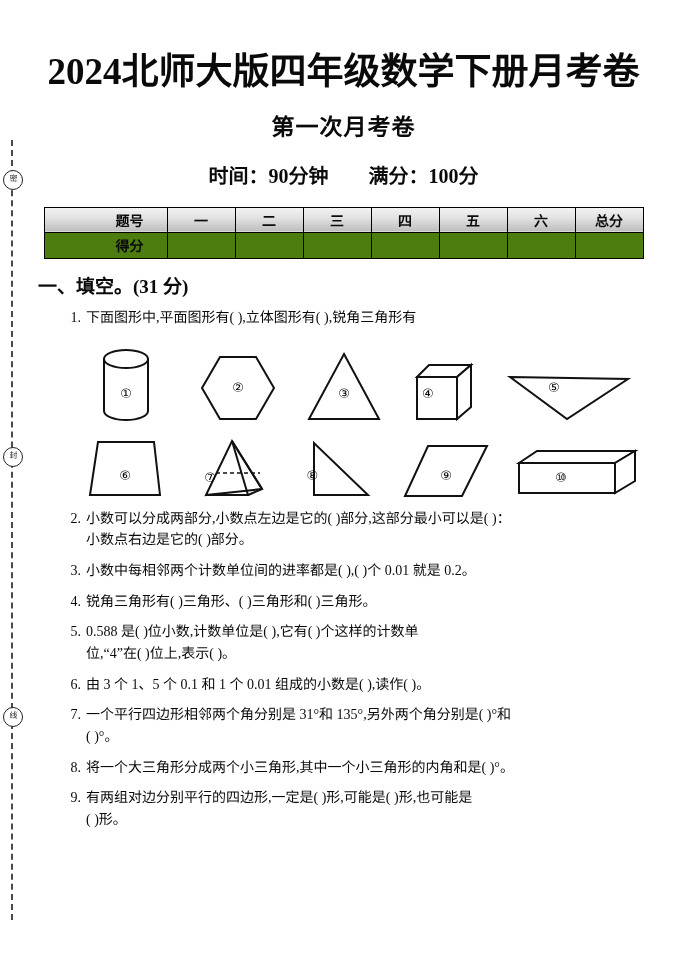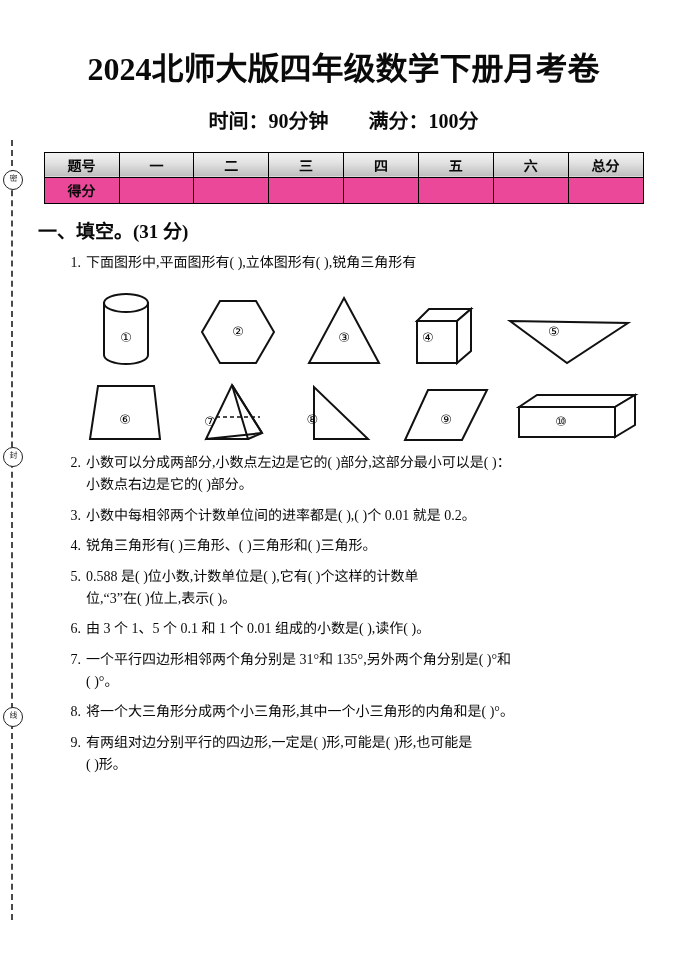--- a/index.html
+++ b/index.html
@@ -55,21 +55,21 @@
     top: 0;
     width: 615px;
     height: 960px;
   }
 
   
   .main-title {
     text-align: center;
     font-family: "Liberation Serif", "DejaVu Serif", serif;
     font-weight: bold;
-    font-size: 32px;
+    font-size: 37px;
     letter-spacing: 0px;
     margin: 0;
     padding-top: 53px;
     line-height: 1.05;
     white-space: nowrap;
   }
   .sub-title {
     text-align: center;
     font-weight: bold;
     font-size: 23px;
@@ -102,22 +102,22 @@
     text-align: center;
     vertical-align: middle;
     font-size: 14px;
     font-weight: bold;
     padding: 0;
   }
   table.score-table tr.head td,
   table.score-table td.label {
     background: linear-gradient(to bottom, #f3f3f3 0%, #e4e4e4 40%, #bdbdbd 100%);
   }
-  table.score-table td.label { width: 74px; }
-  table.score-table tr.body td { background: #ec4899; height: 25px; margin-left: 45px; }
+  table.score-table td.label { width: 74px; padding-left: 48px; }
+  table.score-table tr.body td { background: #4d7c0f; height: 25px; margin-left: 45px; }
 
   
   .section-head {
     font-size: 19px;
     font-weight: bold;
     padding-top: 12px;
     padding-left: 2px;
     letter-spacing: 0px;
   }
 
@@ -177,20 +177,21 @@
 <body>
 
 <div class="seal-line"></div>
 <div class="seal-mark m1">密</div>
 <div class="seal-mark m2">封</div>
 <div class="seal-mark m3">线</div>
 
 <div class="page">
 
   <h1 class="main-title">2024北师大版四年级数学下册月考卷</h1>
+  <h2 class="sub-title">第一次月考卷</h2>
   <p class="meta-line">
     <span>时间：90分钟</span>
     <span class="gap"></span>
     <span>满分：100分</span>
   </p>
 
   <div class="score-table-wrap">
     <table class="score-table">
       <tbody>
           <tr class="head">
@@ -337,21 +338,21 @@
       <span class="num">4.</span>
       <span class="body">
         <span class="ln">锐角三角形有(     )三角形、(     )三角形和(     )三角形。</span>
       </span>
     </li>
 
     <li class="q">
       <span class="num">5.</span>
       <span class="body">
         <span class="ln">0.588 是(     )位小数,计数单位是(       ),它有(     )个这样的计数单</span>
-        <span class="ln indent">位,“3”在(     )位上,表示(      )。</span>
+        <span class="ln indent">位,“4”在(     )位上,表示(      )。</span>
       </span>
     </li>
 
     <li class="q">
       <span class="num">6.</span>
       <span class="body">
         <span class="ln">由 3 个 1、5 个 0.1 和 1 个 0.01 组成的小数是(     ),读作(       )。</span>
       </span>
     </li>
 

